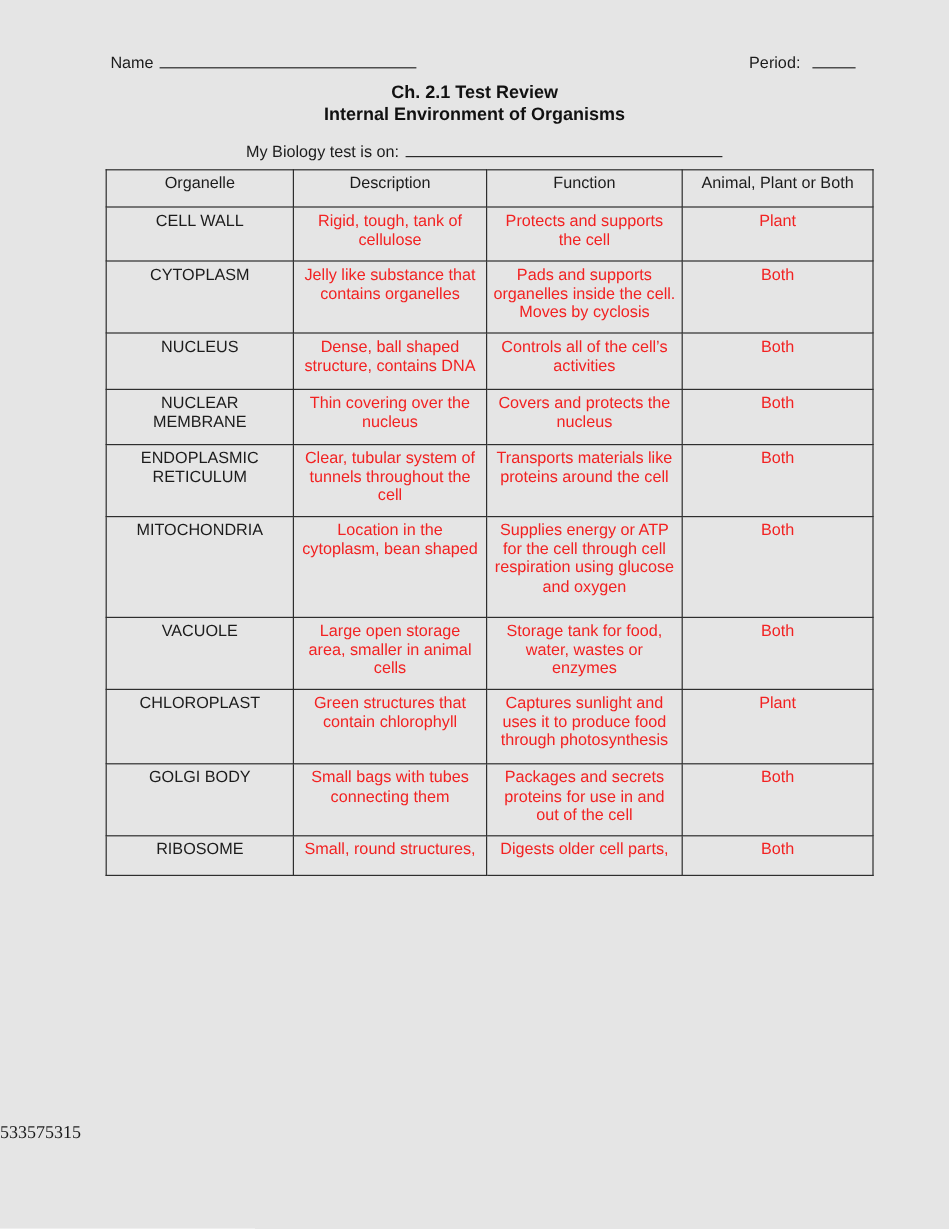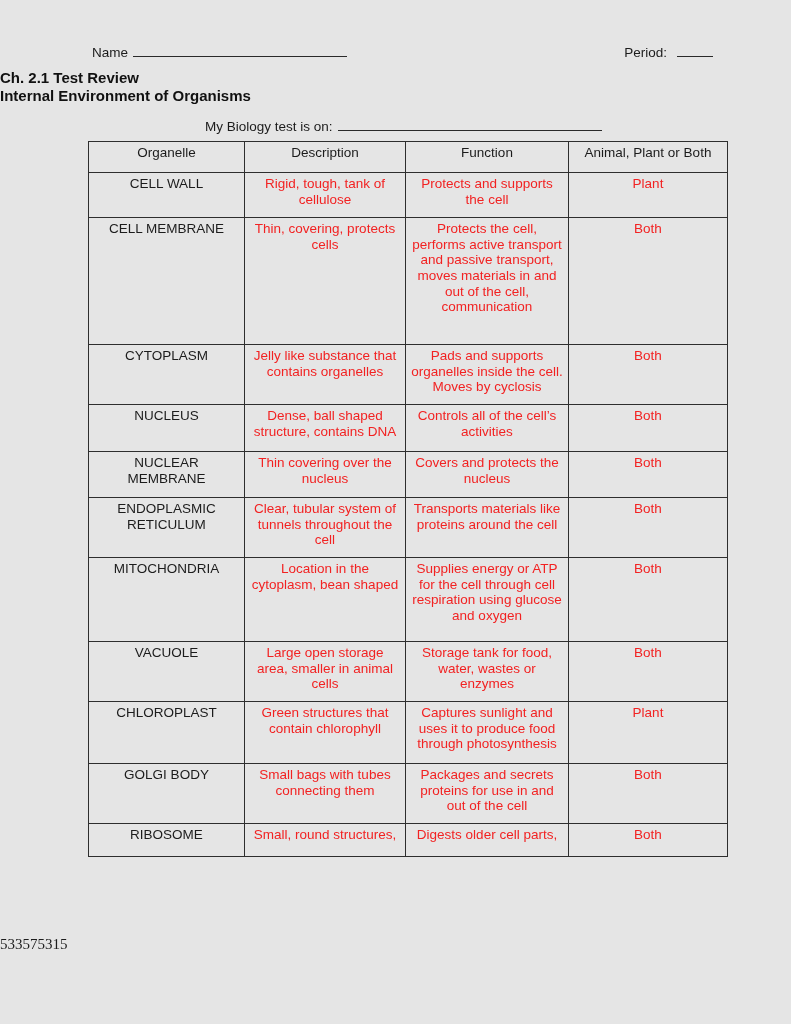--- a/index.html
+++ b/index.html
@@ -31,21 +31,21 @@
     border-bottom: 1.5px solid #2a2a2a;
     height: 12px;
   }
   .name-uline   { width: 214px; margin-left: 5px; }
   .period-uline { width: 36px;  margin-left: 10px; }
   .date-uline   { width: 264px; margin-left: 5px; }
   .title, .subtitle {
     position: absolute;
     left: 0;
     width: 100%;
-    text-align: left;
+    text-align: center;
     font-weight: bold;
     font-size: 15px;
     color: #111;
   }
   .title    { top: 69px; }
   .subtitle { top: 87px; }
   .testdate {
     position: absolute;
     top: 118px;
     left: 205px;
@@ -120,26 +120,20 @@
       <th>Description</th>
       <th>Function</th>
       <th>Animal, Plant or Both</th>
     </tr>
     <tr style="height:45px">
       <td class="org">CELL WALL</td>
       <td class="ans">Rigid, tough, tank of cellulose</td>
       <td class="ans">Protects and supports the cell</td>
       <td class="ans">Plant</td>
     </tr>
-    <tr style="height:127px">
-      <td class="org">CELL MEMBRANE</td>
-      <td class="ans">Thin, covering, protects cells</td>
-      <td class="ans">Protects the cell, performs active transport and passive transport, moves materials in and out of the cell, communication</td>
-      <td class="ans">Both</td>
-    </tr>
     <tr style="height:60px">
       <td class="org">CYTOPLASM</td>
       <td class="ans">Jelly like substance that contains organelles</td>
       <td class="ans">Pads and supports organelles inside the cell. Moves by cyclosis</td>
       <td class="ans">Both</td>
     </tr>
     <tr style="height:47px">
       <td class="org">NUCLEUS</td>
       <td class="ans">Dense, ball shaped structure, contains DNA</td>
       <td class="ans">Controls all of the cell’s activities</td>

